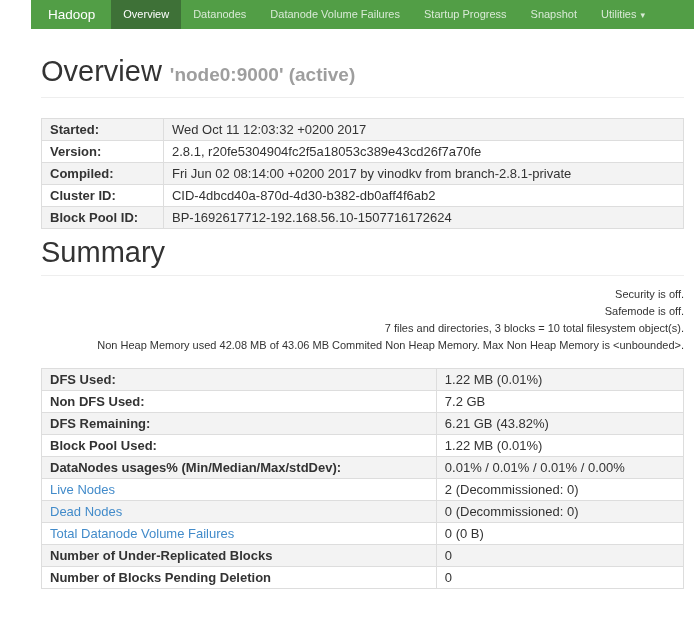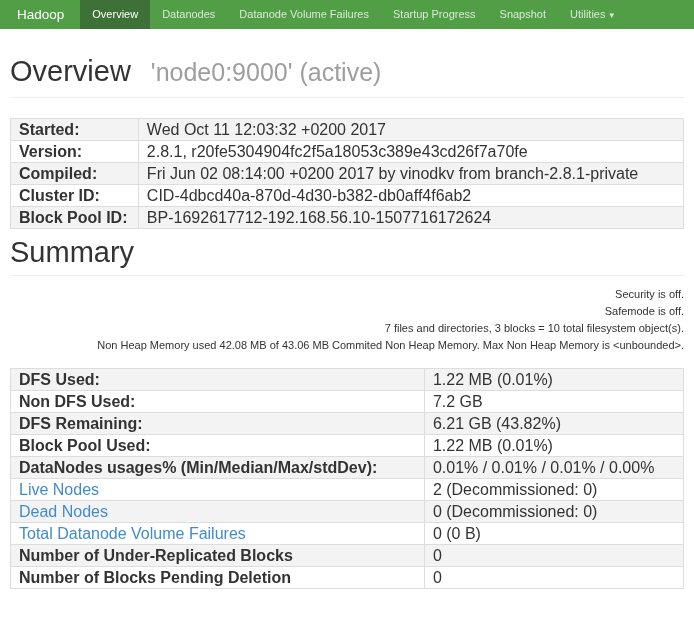--- a/index.html
+++ b/index.html
@@ -2,21 +2,21 @@
 <html><head>
 <meta charset="utf-8">
 <style>
   * { margin:0; padding:0; box-sizing:border-box; }
   html,body { background:#fff; }
   body {
     font-family:"Liberation Sans","DejaVu Sans",sans-serif;
     color:#333;
     width:694px; height:630px; overflow:hidden;
   }
-  .page { width:694px; height:630px; overflow:hidden; background:#fff; }
+  .page { width:694px; height:630px; overflow:hidden; background:#fff;padding-left:31px; }
 
   
   .navbar {
     height:29px; background:#529E46;
     display:flex; align-items:stretch;
   }
   .navbar-brand {
     color:#fff; font-size:13.5px; line-height:29px;
     padding:0 16px 0 17px; font-weight:500; white-space:nowrap;
   }
@@ -29,28 +29,28 @@
 
   
   .container { padding:0 10px; }
 
   .page-header {
     border-bottom:1px solid #eee;
   }
   .page-header.first { margin:26px 0 20px; padding-bottom:9px; }
   .page-header.second { margin:7px 0 12px; padding-bottom:6px; }
   h1 { font-size:29px; font-weight:500; color:#333; display:inline; letter-spacing:0; }
-  .h1-sub { font-size:25px; color:#9e9e9e; font-weight:400; margin-left:20px; }
+  .h1-sub { font-size:19px; color:#9e9e9e; font-weight:700; margin-left:8px; }
 
   p.note { font-size:11px; line-height:13px; margin:0 0 4px; color:#333; }
   .notes { margin-bottom:16px;text-align:right; }
 
   table {
     width:100%; border-collapse:collapse;
-    border:1px solid #ddd; font-size:16px;
+    border:1px solid #ddd; font-size:13px;
   }
   td {
     border:1px solid #ddd; padding:4px 8px;
     line-height:13px; vertical-align:top; color:#333;
   }
   tr:nth-child(odd) td { background:#f3f3f3; }
   tr:nth-child(even) td { background:#fff; }
   td.lbl { font-weight:bold; }
   .tbl-overview td.lbl { width:19%; }
   .tbl-summary td.lbl { width:61.5%; }

